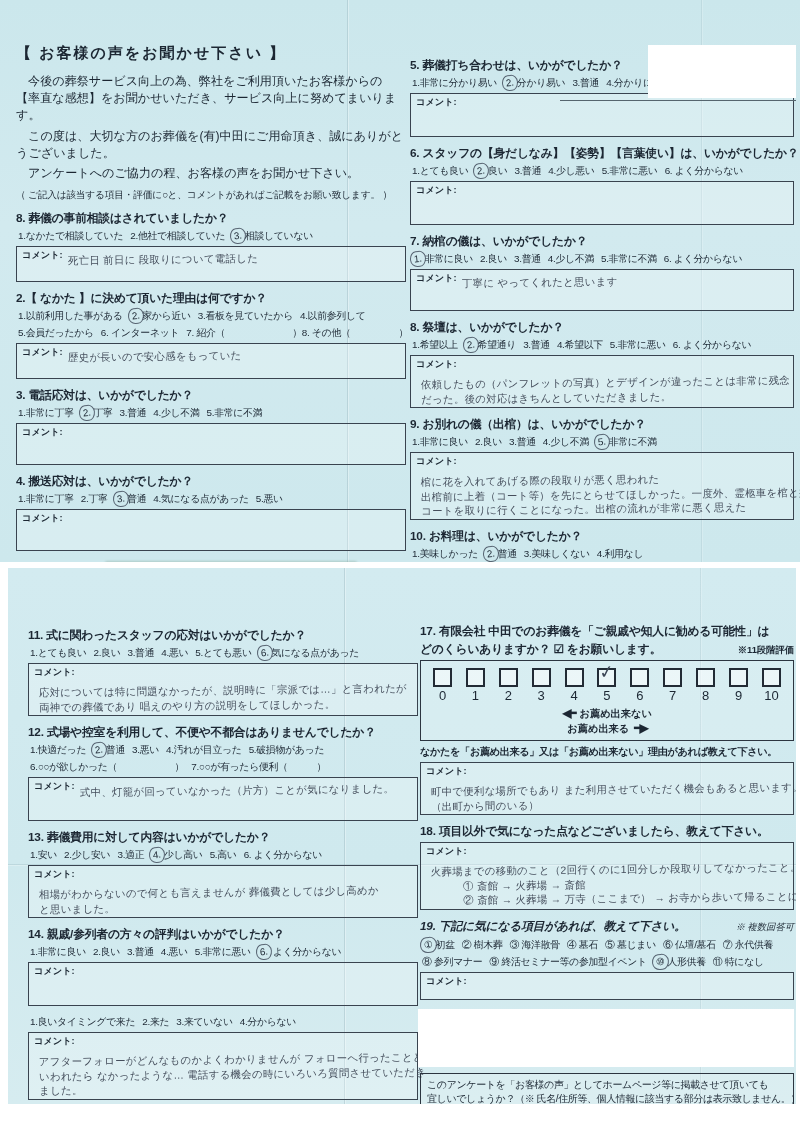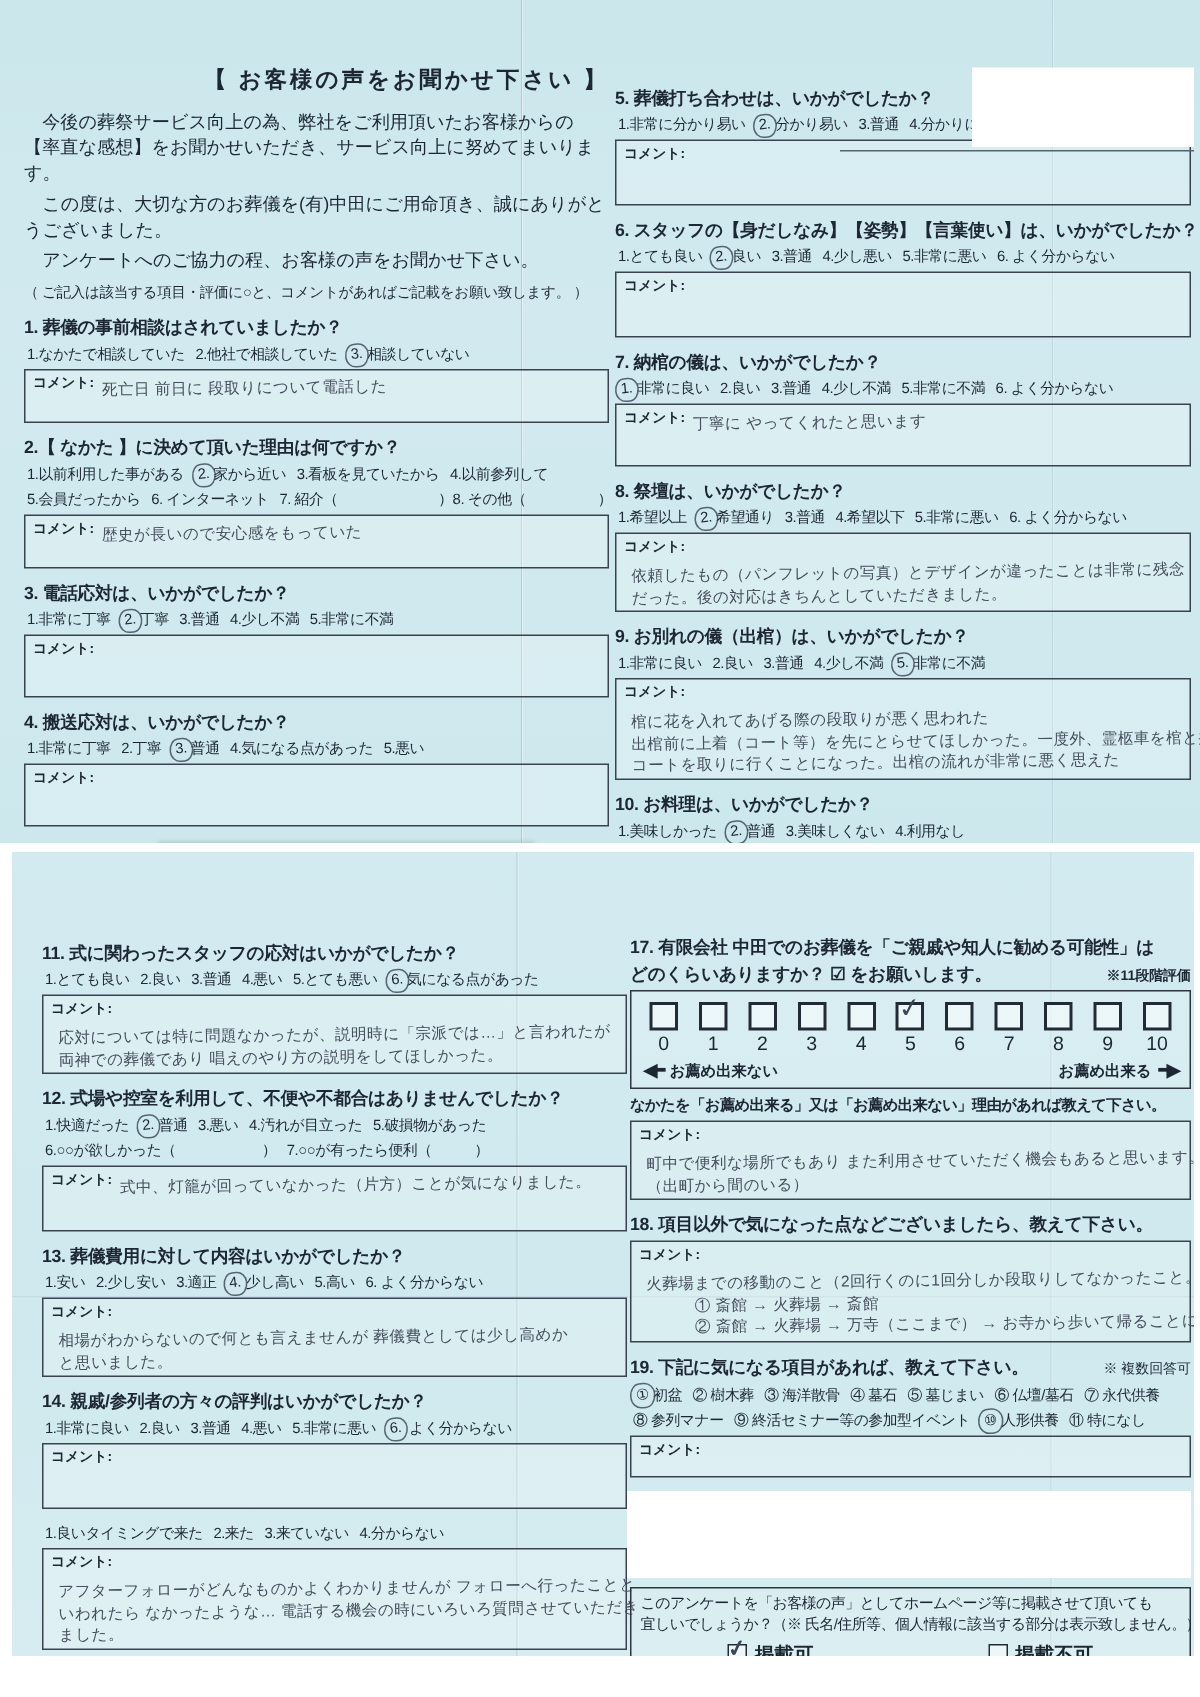--- a/index.html
+++ b/index.html
@@ -9,21 +9,21 @@
   #sheet1{left:0;top:0;width:800px;height:562px;background:linear-gradient(180deg,#cbe7ec 0%,#d2eaef 40%,#cde8ed 100%);}
   #sheet2{left:8px;top:568px;width:788px;height:536px;background:linear-gradient(180deg,#d3ebf0 0%,#cfe9ee 55%,#d6ecf0 100%);}
   .crease-v{position:absolute;top:0;bottom:0;width:2px;background:linear-gradient(90deg,rgba(140,170,175,.0),rgba(120,150,160,.35),rgba(255,255,255,.4),rgba(140,170,175,0));}
   .crease-h{position:absolute;left:0;right:0;height:2px;background:linear-gradient(180deg,rgba(140,170,175,0),rgba(120,150,160,.28),rgba(255,255,255,.35),rgba(140,170,175,0));}
   .col{position:absolute;}
   #p1L{left:16px;top:44px;width:390px;}
   #p1R{left:410px;top:58px;width:384px;}
   #p2L{left:20px;top:60px;width:390px;}
   #p2R{left:412px;top:56px;width:374px;}
 
-  .h-title{text-align:right;font-size:15px;font-weight:bold;letter-spacing:2px;margin:0 0 10px 0;}
+  .h-title{text-align:left;font-size:15px;font-weight:bold;letter-spacing:2px;margin:0 0 10px 0;}
   .h-para{font-size:12.1px;line-height:1.42;margin:0 0 3px 0;font-weight:500;}
   .h-note{font-size:9.7px;margin:7px 0 9px 0;letter-spacing:-.2px;}
 
   .q{margin-bottom:9px;}
   .q-title{font-weight:bold;font-size:11.8px;letter-spacing:-.2px;white-space:nowrap;margin-bottom:2px;}
   .opts{font-size:9.9px;letter-spacing:-.3px;margin:1px 0 3px 2px;white-space:nowrap;}
   .opt{margin-right:7px;display:inline-block;}
   .pc{display:inline-block;border:1.7px solid rgba(56,66,82,.8);border-radius:55% 60% 58% 62%/70% 62% 74% 64%;
       padding:1px 3px 2px 3px;margin:-3px -1px -3px -2px;transform:rotate(-6deg);}
   .cbox{border:1.6px solid #39434f;background:rgba(255,255,255,.22);padding:2px 5px;min-height:30px;}
@@ -37,28 +37,28 @@
   .ghost i:nth-child(2){width:64%;margin-left:10%;}
   .ghost i:nth-child(3){width:88%;margin-left:2%;}
   .ghost i:nth-child(4){width:70%;margin-left:12%;}
 
   .npsbox{border:1.7px solid #2c3540;padding:7px 8px 4px 8px;background:rgba(255,255,255,.15);}
   .cbrow{display:flex;justify-content:space-between;}
   .cbcol{width:27px;text-align:center;}
   .cb{width:15px;height:15px;border:2px solid #222b35;margin:0 auto;position:relative;background:rgba(255,255,255,.5);}
   .cb.ck::after{content:"✓";position:absolute;left:0px;top:-9px;font-size:18px;color:#3c4656;transform:rotate(-8deg);}
   .cbnum{font-size:13px;margin-top:1px;}
-  .arrowrow{display:flex;justify-content:space-between;font-size:10.2px;font-weight:bold;margin-top:3px;align-items:center;}
+  .arrowrow{display:flex;justify-content:space-between;font-size:10.2px;font-weight:bold;margin-top:3px;align-items:center;flex-direction:column;}
   .arrL::before{content:"◀━";letter-spacing:-2px;margin-right:5px;font-size:12px;}
   .arrR::after{content:"━▶";letter-spacing:-2px;margin-left:5px;font-size:12px;}
   .nps-t2{display:flex;justify-content:space-between;align-items:baseline;gap:21px;}
   .nps-note{font-size:9.3px;font-weight:bold;}
   .reason{font-weight:bold;font-size:10.2px;letter-spacing:-.4px;white-space:nowrap;margin:4px 0 3px 0;}
 
-  .items-head{display:flex;justify-content:space-between;align-items:baseline;}
+  .items-head{display:flex;justify-content:space-between;align-items:baseline;font-style:italic;}
   .items-note{font-size:9.3px;}
   .redact2{background:#ffffff;margin:3px 0 6px -2px;}
   .redact1{position:absolute;background:#ffffff;}
   .uline{position:absolute;height:1.4px;background:#55656e;}
 
   .consent{border:1.6px solid #2c3540;padding:4px 6px 5px 6px;margin-bottom:4px;background:rgba(255,255,255,.12);}
   .consent .cl{font-size:10px;letter-spacing:-.4px;white-space:nowrap;line-height:1.4;}
   .consent-row{display:flex;justify-content:space-around;margin-top:3px;}
   .ccb{display:inline-block;width:11px;height:11px;border:1.8px solid #222b35;position:relative;margin-right:5px;background:rgba(255,255,255,.5);}
   .ccb.ck::after{content:"✓";position:absolute;left:-1px;top:-7px;font-size:15px;color:#3c4656;transform:rotate(-10deg);}
@@ -74,21 +74,21 @@
     <div class="crease-v" style="left:701px;opacity:.6"></div>
     <div class="col" id="p1L">
         <div>
           <div class="h-title">【 お客様の声をお聞かせ下さい 】</div>
           <div class="h-para">　今後の葬祭サービス向上の為、弊社をご利用頂いたお客様からの【率直な感想】をお聞かせいただき、サービス向上に努めてまいります。</div>
           <div class="h-para">　この度は、大切な方のお葬儀を(有)中田にご用命頂き、誠にありがとうございました。</div>
           <div class="h-para">　アンケートへのご協力の程、お客様の声をお聞かせ下さい。</div>
           <div class="h-note">（ ご記入は該当する項目・評価に○と、コメントがあればご記載をお願い致します。 ）</div>
         </div>
         <div class="q">
-          <div class="q-title">1. 葬儀の事前相談はされていましたか？</div>
+          <div class="q-title">8. 葬儀の事前相談はされていましたか？</div>
           <div class="opts"><span class="opt">1.なかたで相談していた</span><span class="opt">2.他社で相談していた</span><span class="opt"><span class="pc">3.</span>相談していない</span></div>
           <div class="cbox"><span class="clabel">コメント:</span><span class="hw"><div>死亡日 前日に 段取りについて電話した</div></span></div>
         </div>
         <div class="q">
           <div class="q-title">2.【 なかた 】に決めて頂いた理由は何ですか？</div>
           <div class="opts"><span class="opt">1.以前利用した事がある</span><span class="opt"><span class="pc">2.</span>家から近い</span><span class="opt">3.看板を見ていたから</span><span class="opt">4.以前参列して</span></div>
           <div class="opts"><span class="opt">5.会員だったから</span><span class="opt">6. インターネット</span><span class="opt">7. 紹介（　　　　　　　）8. その他（　　　　　）</span></div>
           <div class="cbox"><span class="clabel">コメント:</span><span class="hw"><div>歴史が長いので安心感をもっていた</div></span></div>
         </div>
         <div class="q">

